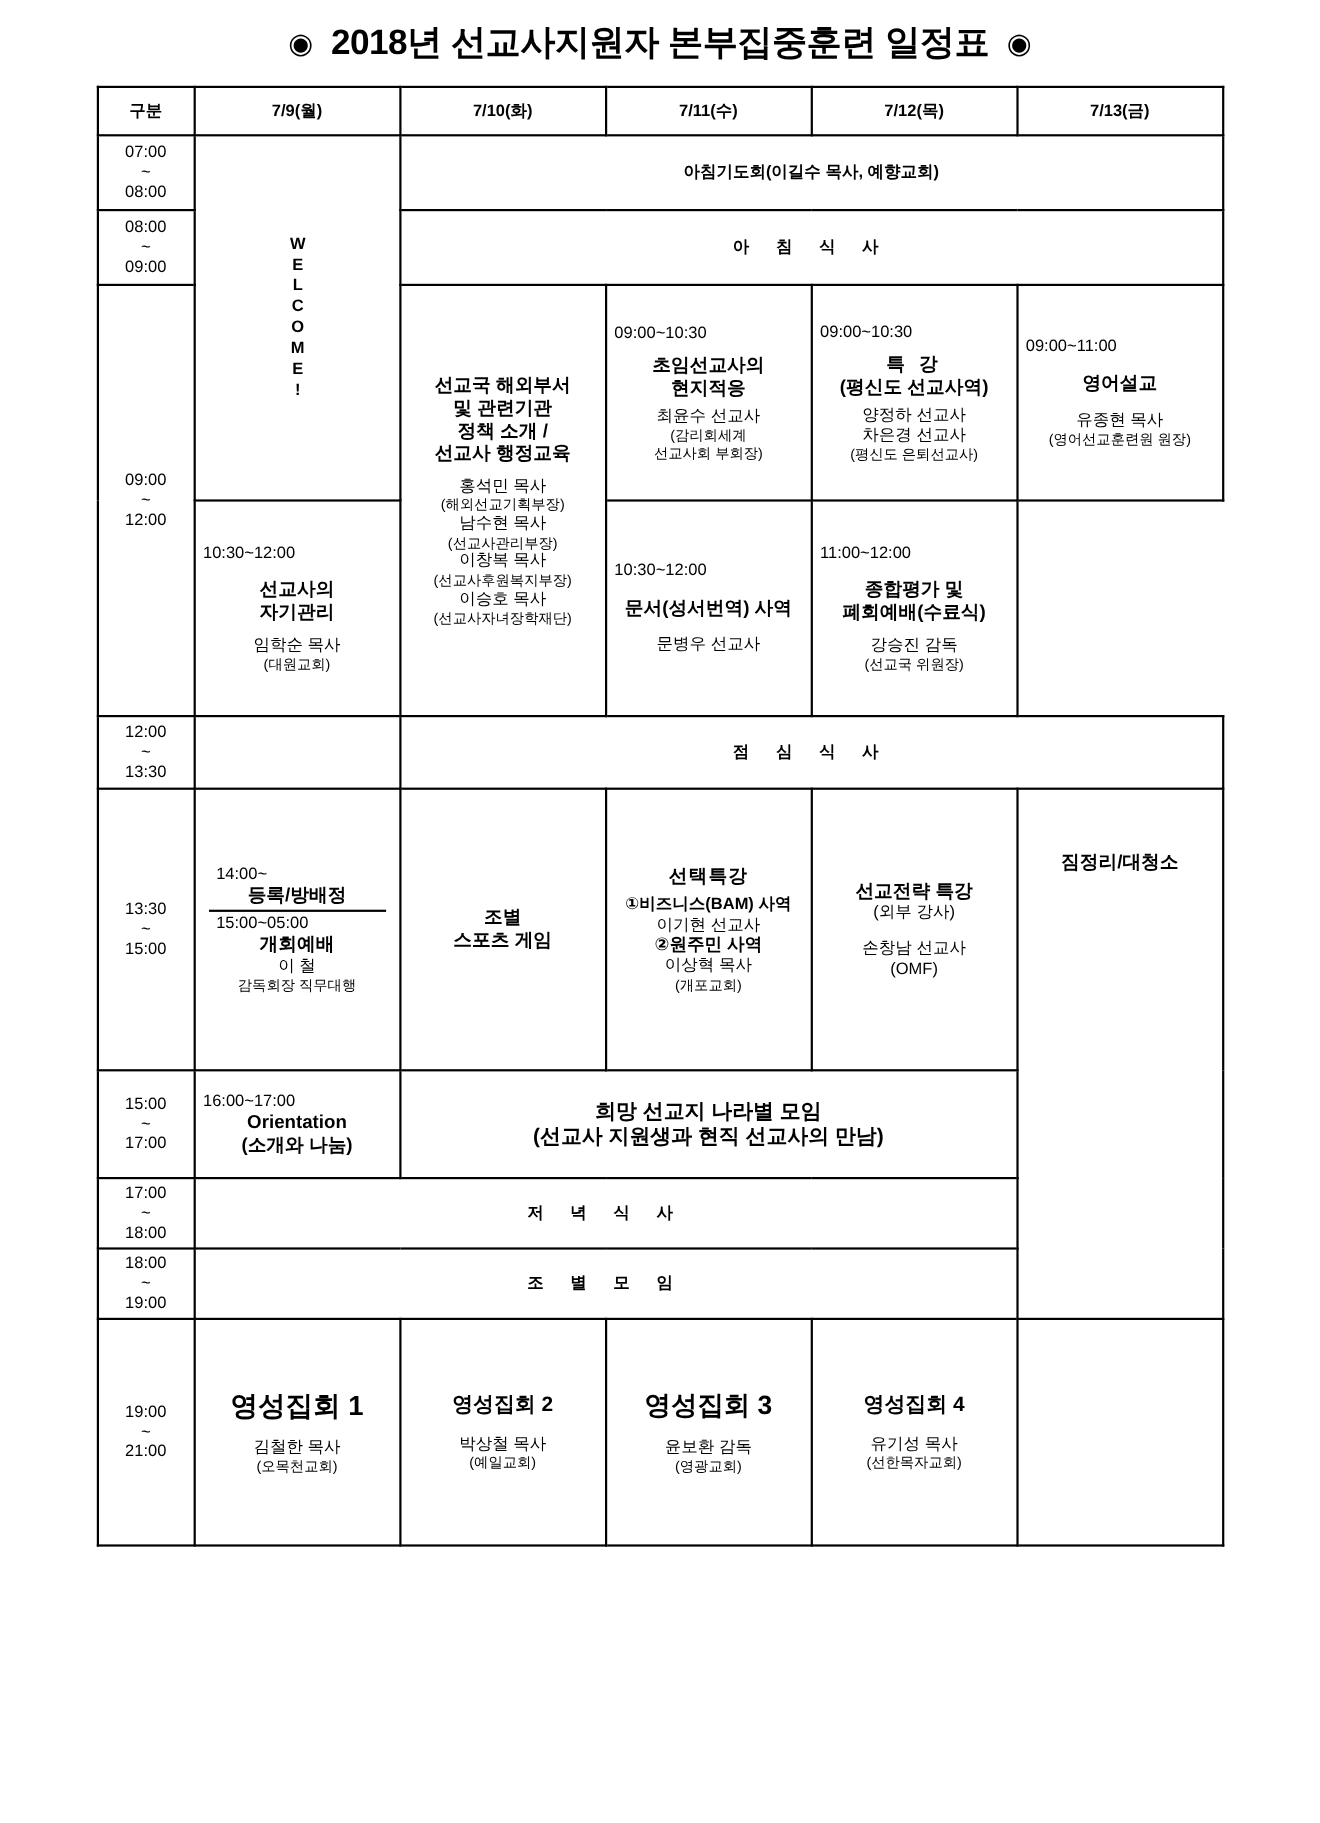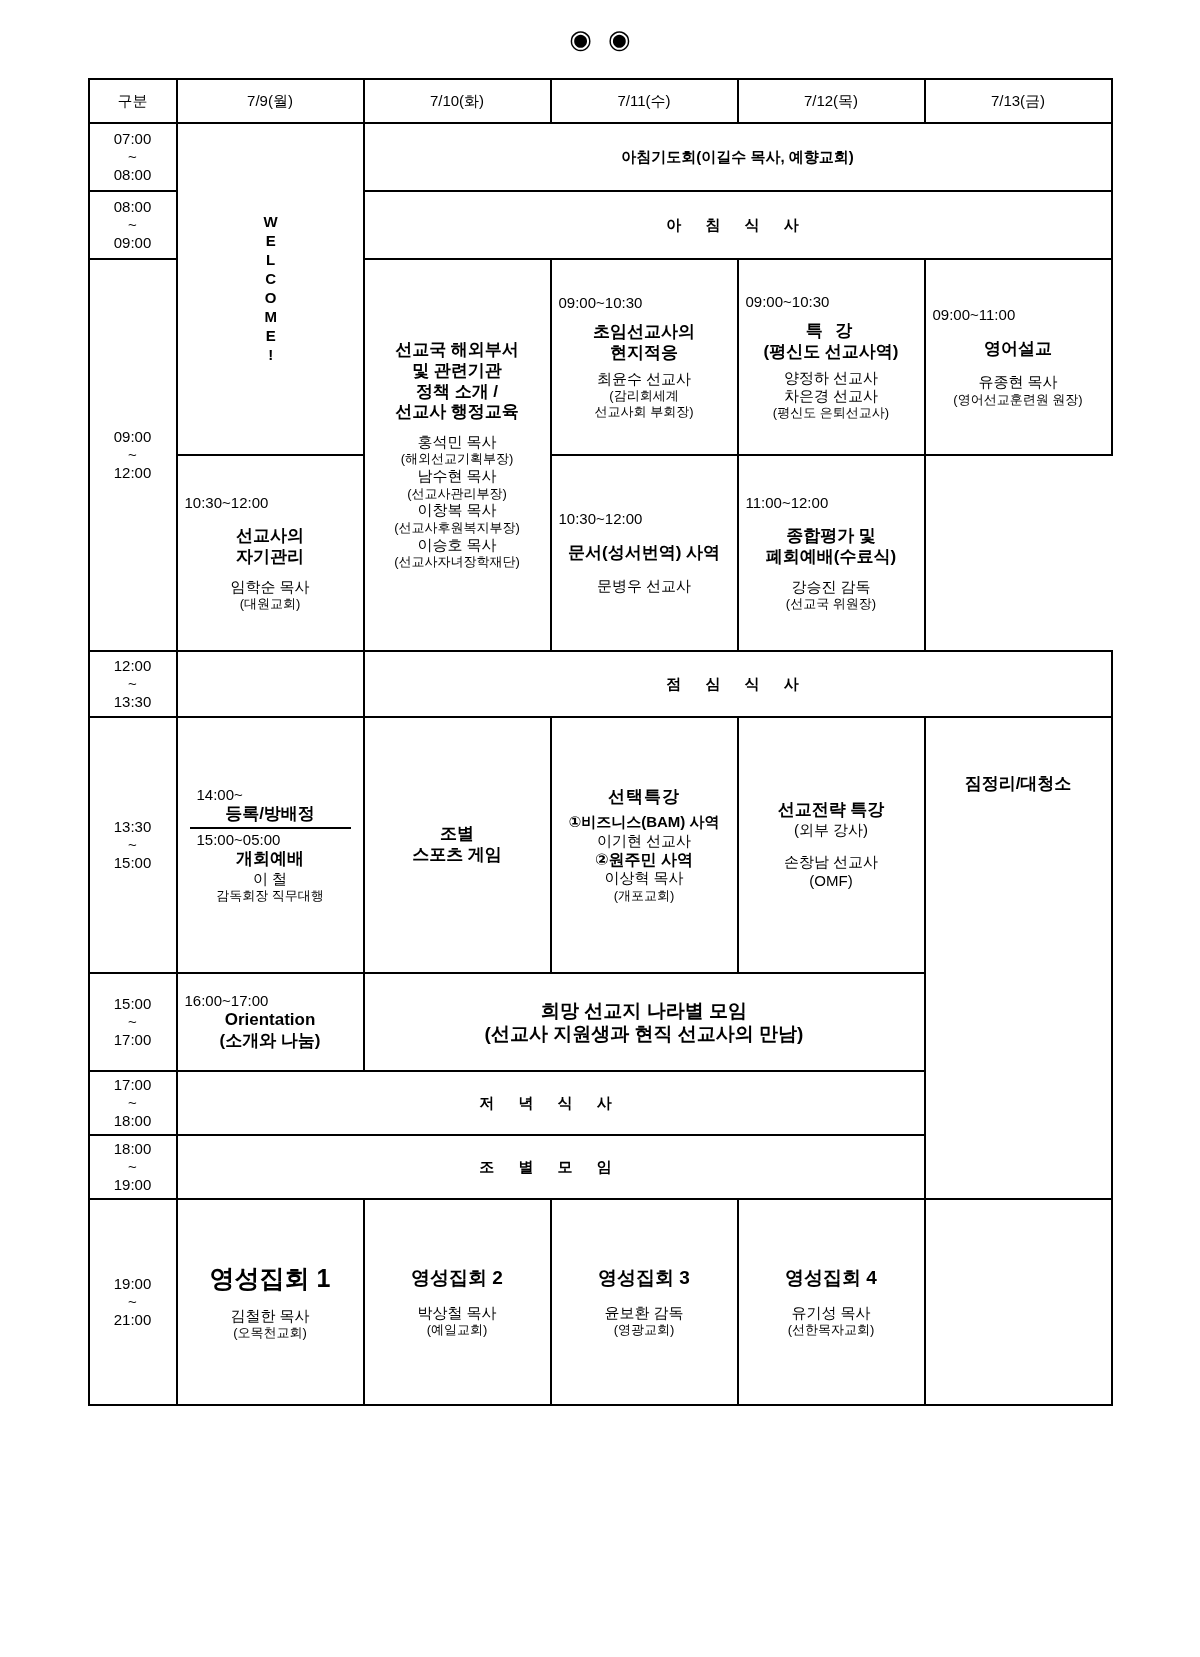--- a/index.html
+++ b/index.html
@@ -51,21 +51,21 @@
     text-align: center;
     padding: 2px 3px;
     font-size: 15px;
     line-height: 1.22;
   }
   .col-time { width: 88px; }
   .col-day  { width: 187px; }
 
   .hdr td {
     font-size: 17px;
-    font-weight: normal;
+    font-weight: bold;
     height: 38px;
     padding: 4px 2px;
   }
   .timecell {
     font-size: 15px;
     line-height: 1.12;
     font-weight: normal;
     white-space: pre-line;
   }
   .big-time {
@@ -119,20 +119,21 @@
     letter-spacing: 1px;
   }
 </style>
 </head>
 <body>
 
 <div class="page">
 
   <div class="title-row">
     <span class="title-mark">◉</span>
+    <span class="doc-title">2018년 선교사지원자 본부집중훈련 일정표</span>
     <span class="title-mark">◉</span>
   </div>
 
   <table class="schedule">
     <colgroup>
       <col class="col-time">
       <col class="col-day">
       <col class="col-day">
       <col class="col-day">
       <col class="col-day">
@@ -366,21 +367,21 @@
       <td>
         <div class="cellbox">
           <div class="bigb" style="font-size:19px;">영성집회 2</div>
           <div class="spacer14"></div>
           <div>박상철 목사</div>
           <div class="sm">(예일교회)</div>
         </div>
       </td>
       <td>
         <div class="cellbox">
-          <div class="bigb" style="font-size:19px;">영성집회 3</div>
+          <div class="bigb" style="font-size:24px;">영성집회 3</div>
           <div class="spacer14"></div>
           <div>윤보환 감독</div>
           <div class="sm">(영광교회)</div>
         </div>
       </td>
       <td>
         <div class="cellbox">
           <div class="bigb" style="font-size:19px;">영성집회 4</div>
           <div class="spacer14"></div>
           <div>유기성 목사</div>

